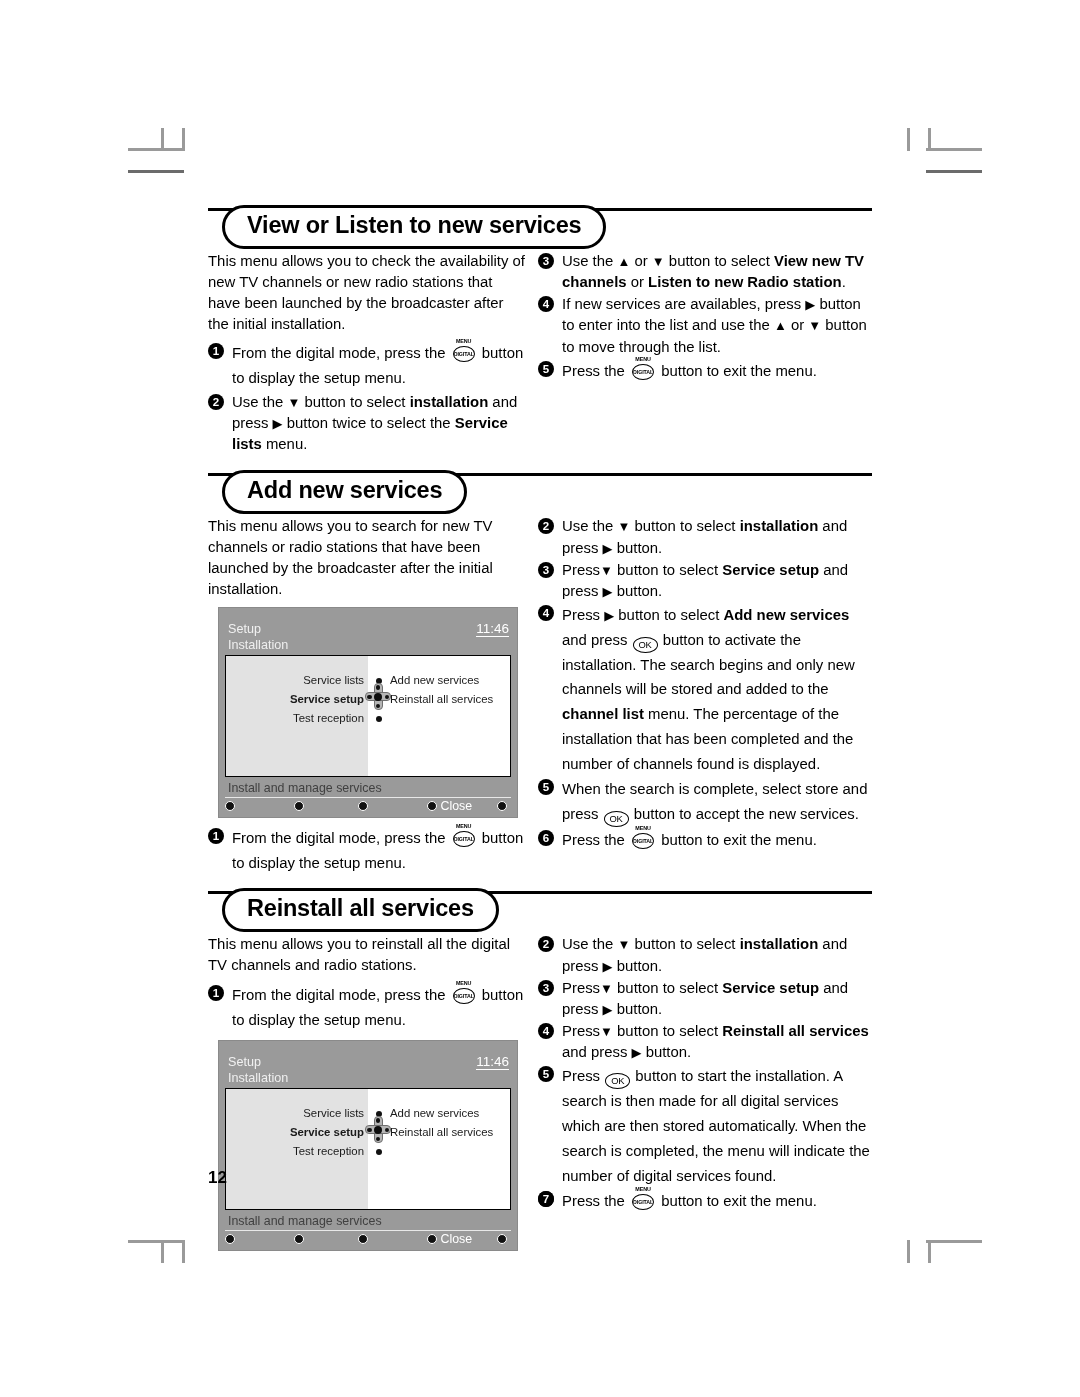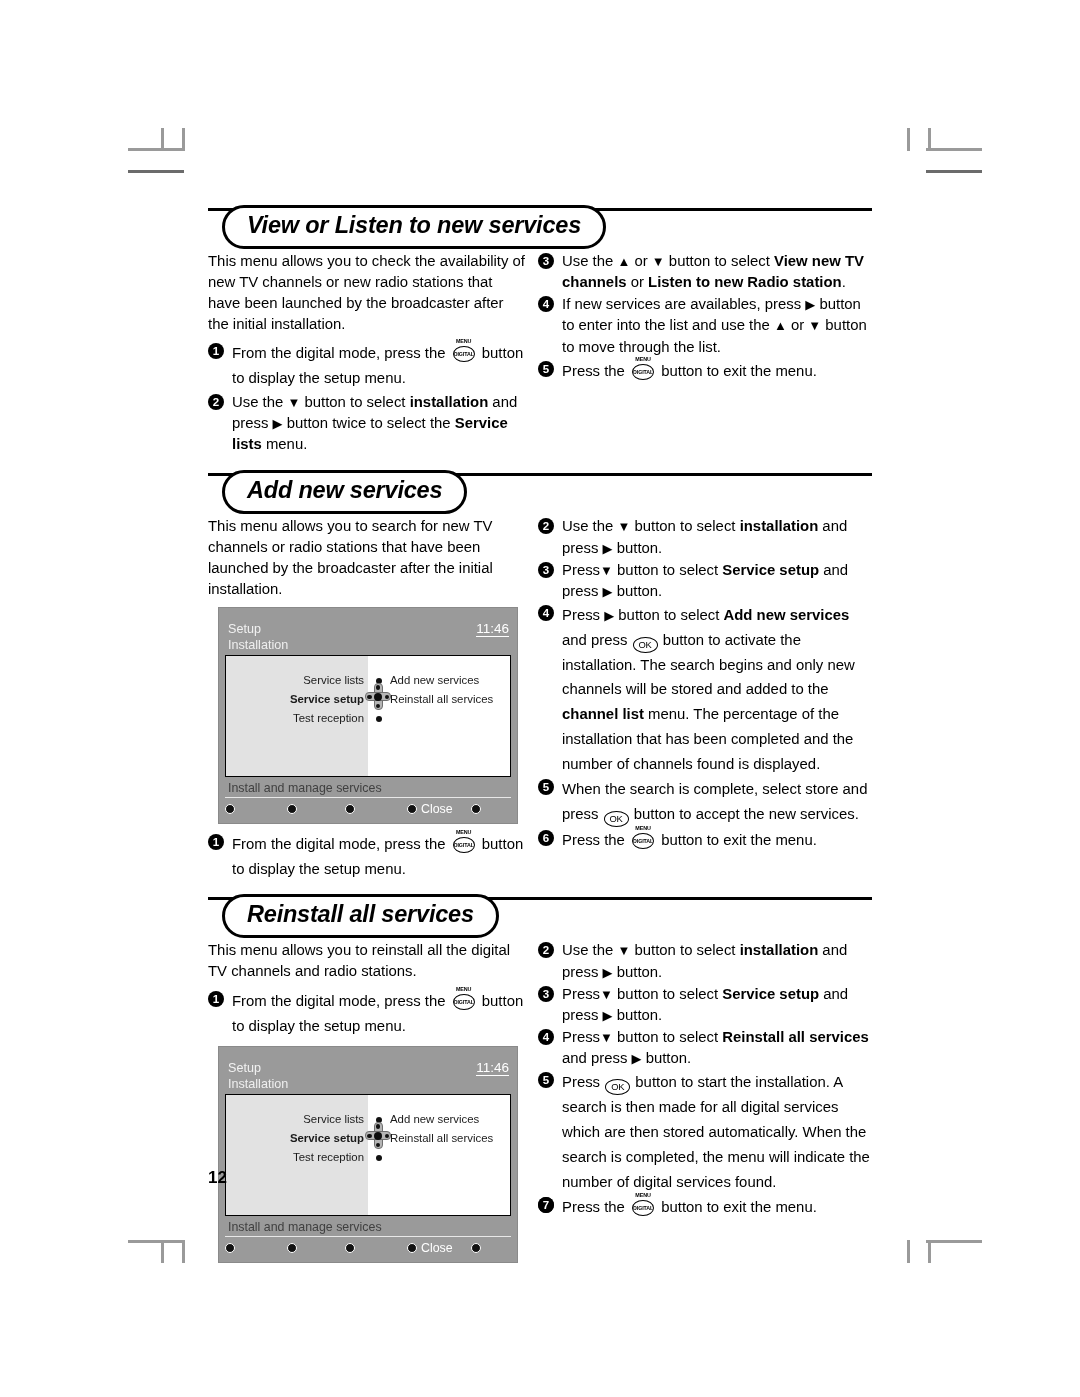--- a/index.html
+++ b/index.html
@@ -25,21 +25,20 @@
     width: 664px; height: 1000px;
   }
 
   
   .section {
     position: relative;
   }
   .sec-head {
     position: relative;
     height: 46px;
-    font-style: italic;
   }
   .sec-head .rule {
     position: absolute;
     left: 0; right: 0; top: 3px;
     height: 2.5px;
     background: #000;
   }
   .pill {
     position: absolute;
     left: 14px; top: 0;
@@ -244,21 +243,22 @@
     padding: 4px 9px 2px 9px;
     font-size: 12.4px;
     color: #404040;
   }
   .tv-buttons {
     display: flex;
     align-items: center;
     border-top: 1.5px solid #e8e8e8;
     margin: 0 6px;
     padding: 2px 0 4px 0;
-    height: 26px;
+    height: 20px;
+    justify-content: space-between;
   }
   .tv-btn {
     display: flex;
     align-items: center;
     font-size: 12.4px;
     color: #ffffff;
   }
   .tv-btn .ring {
     display: inline-block;
     width: 10px; height: 10px;

